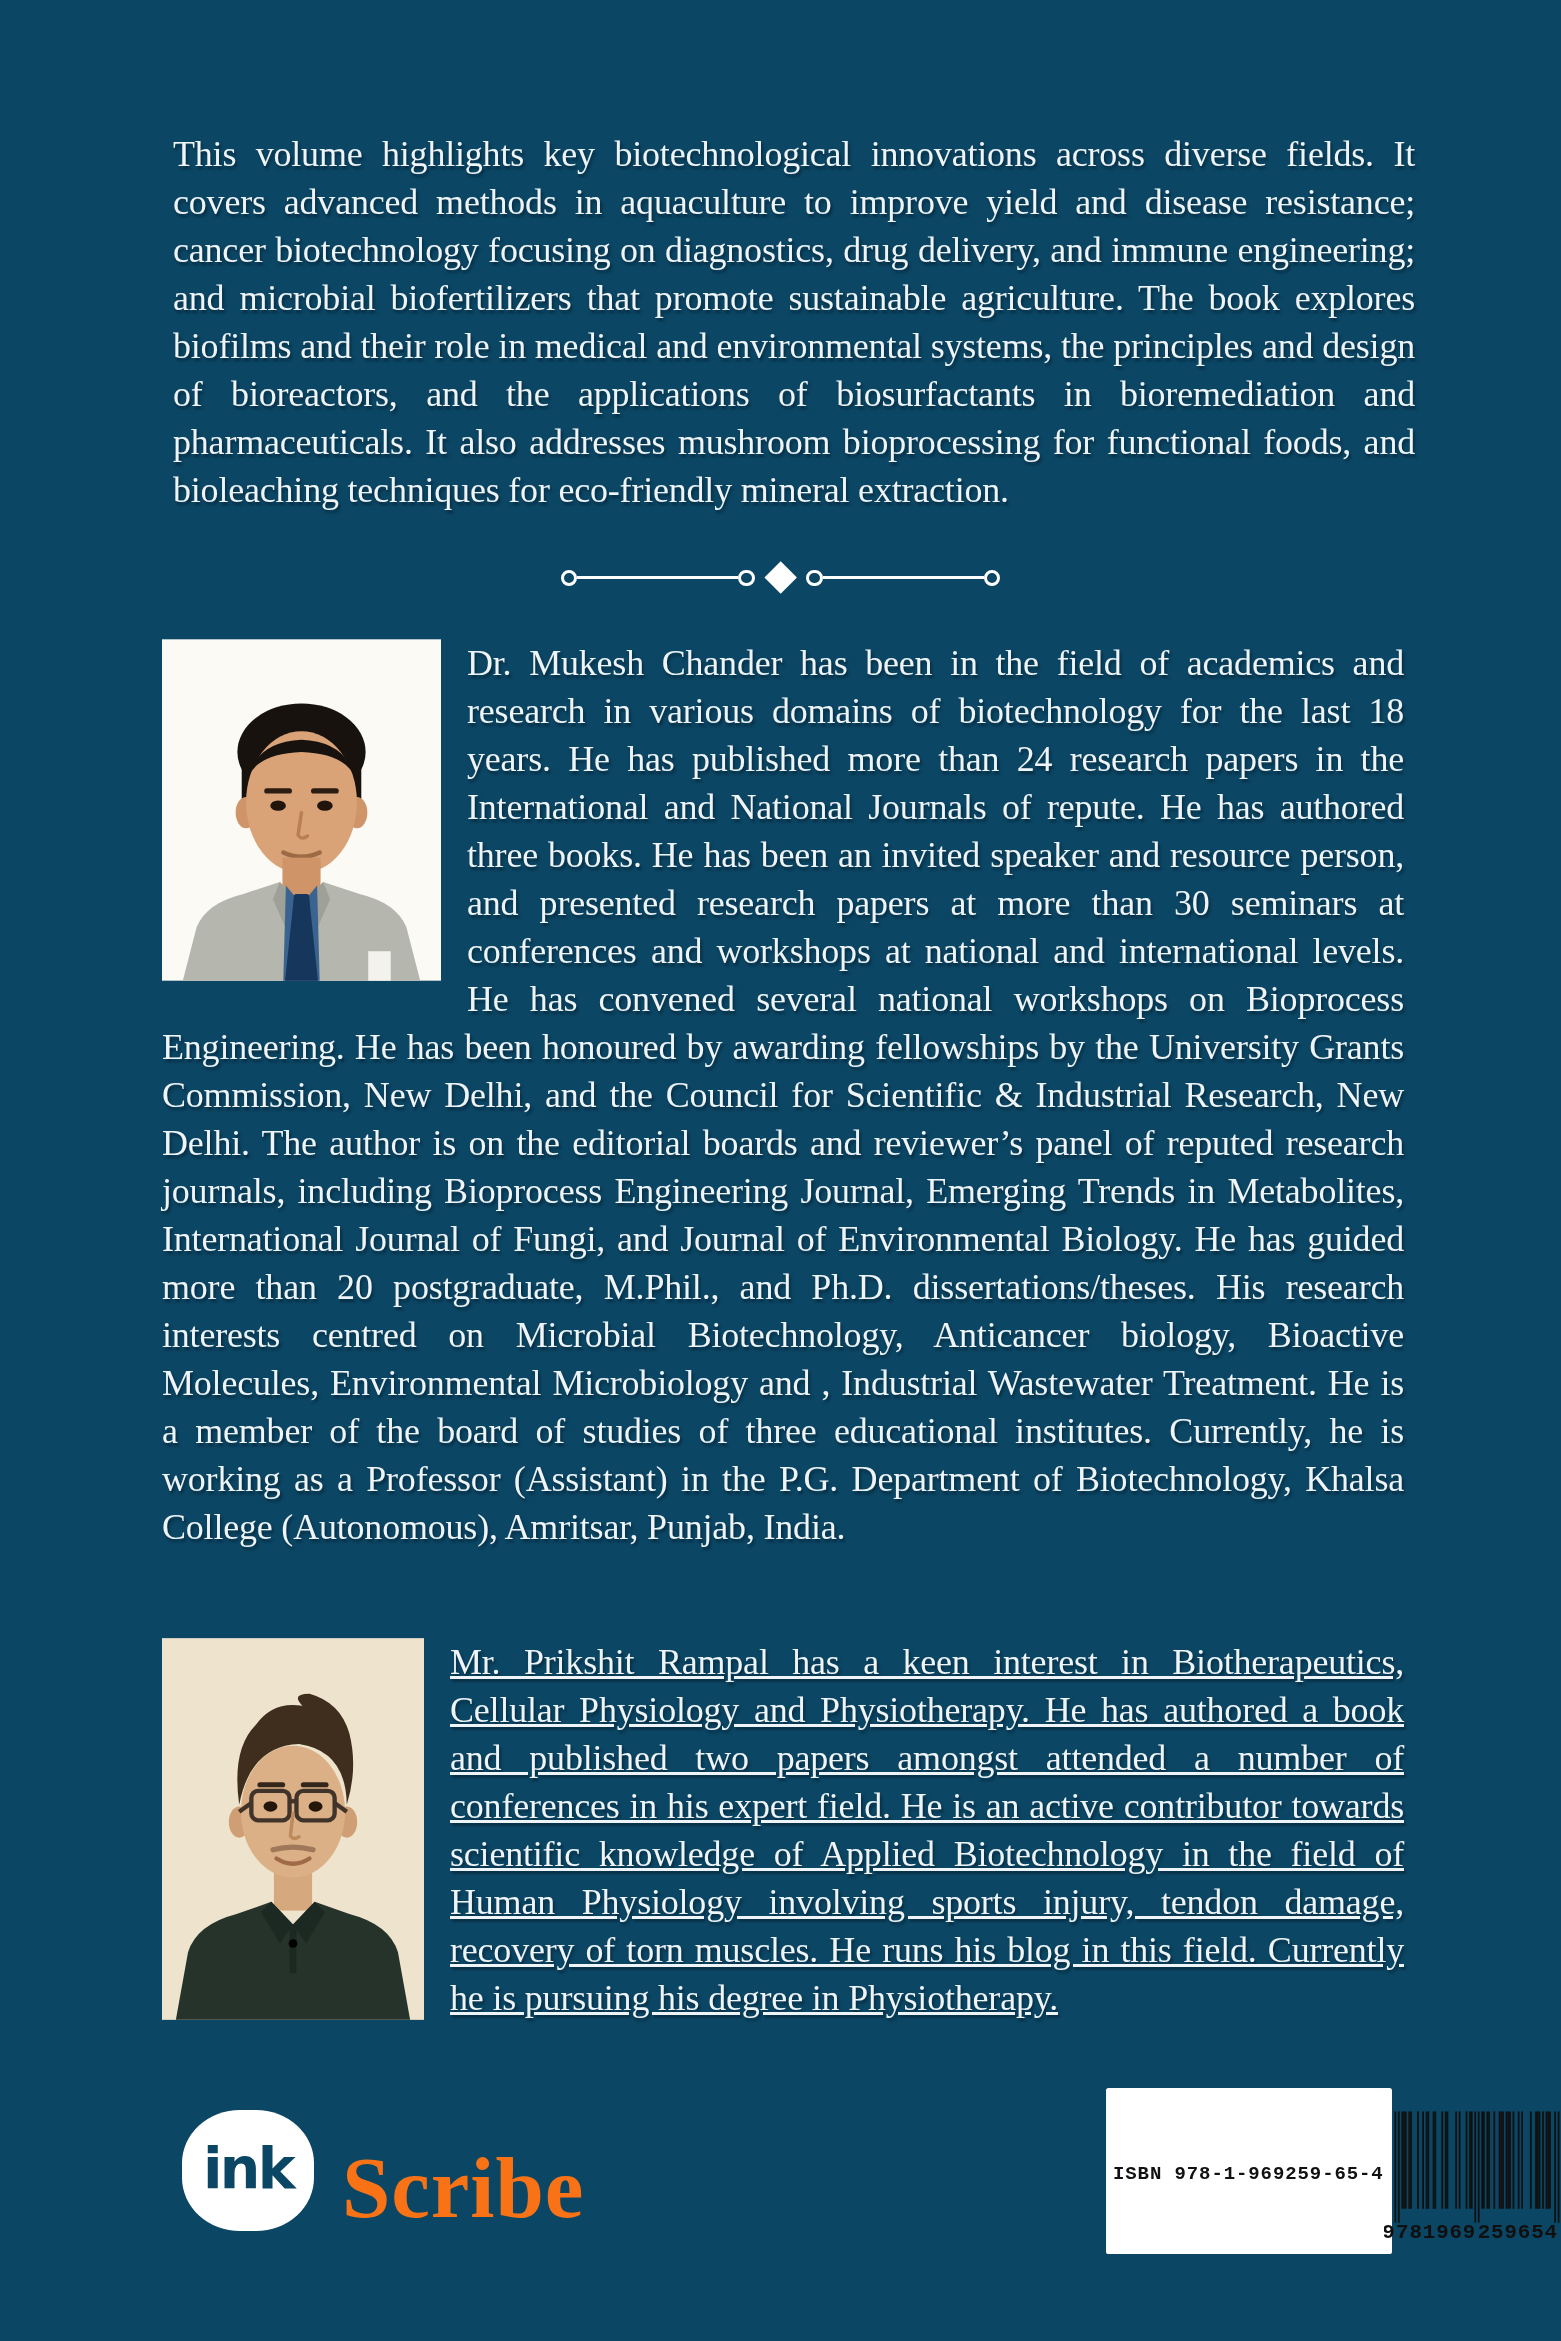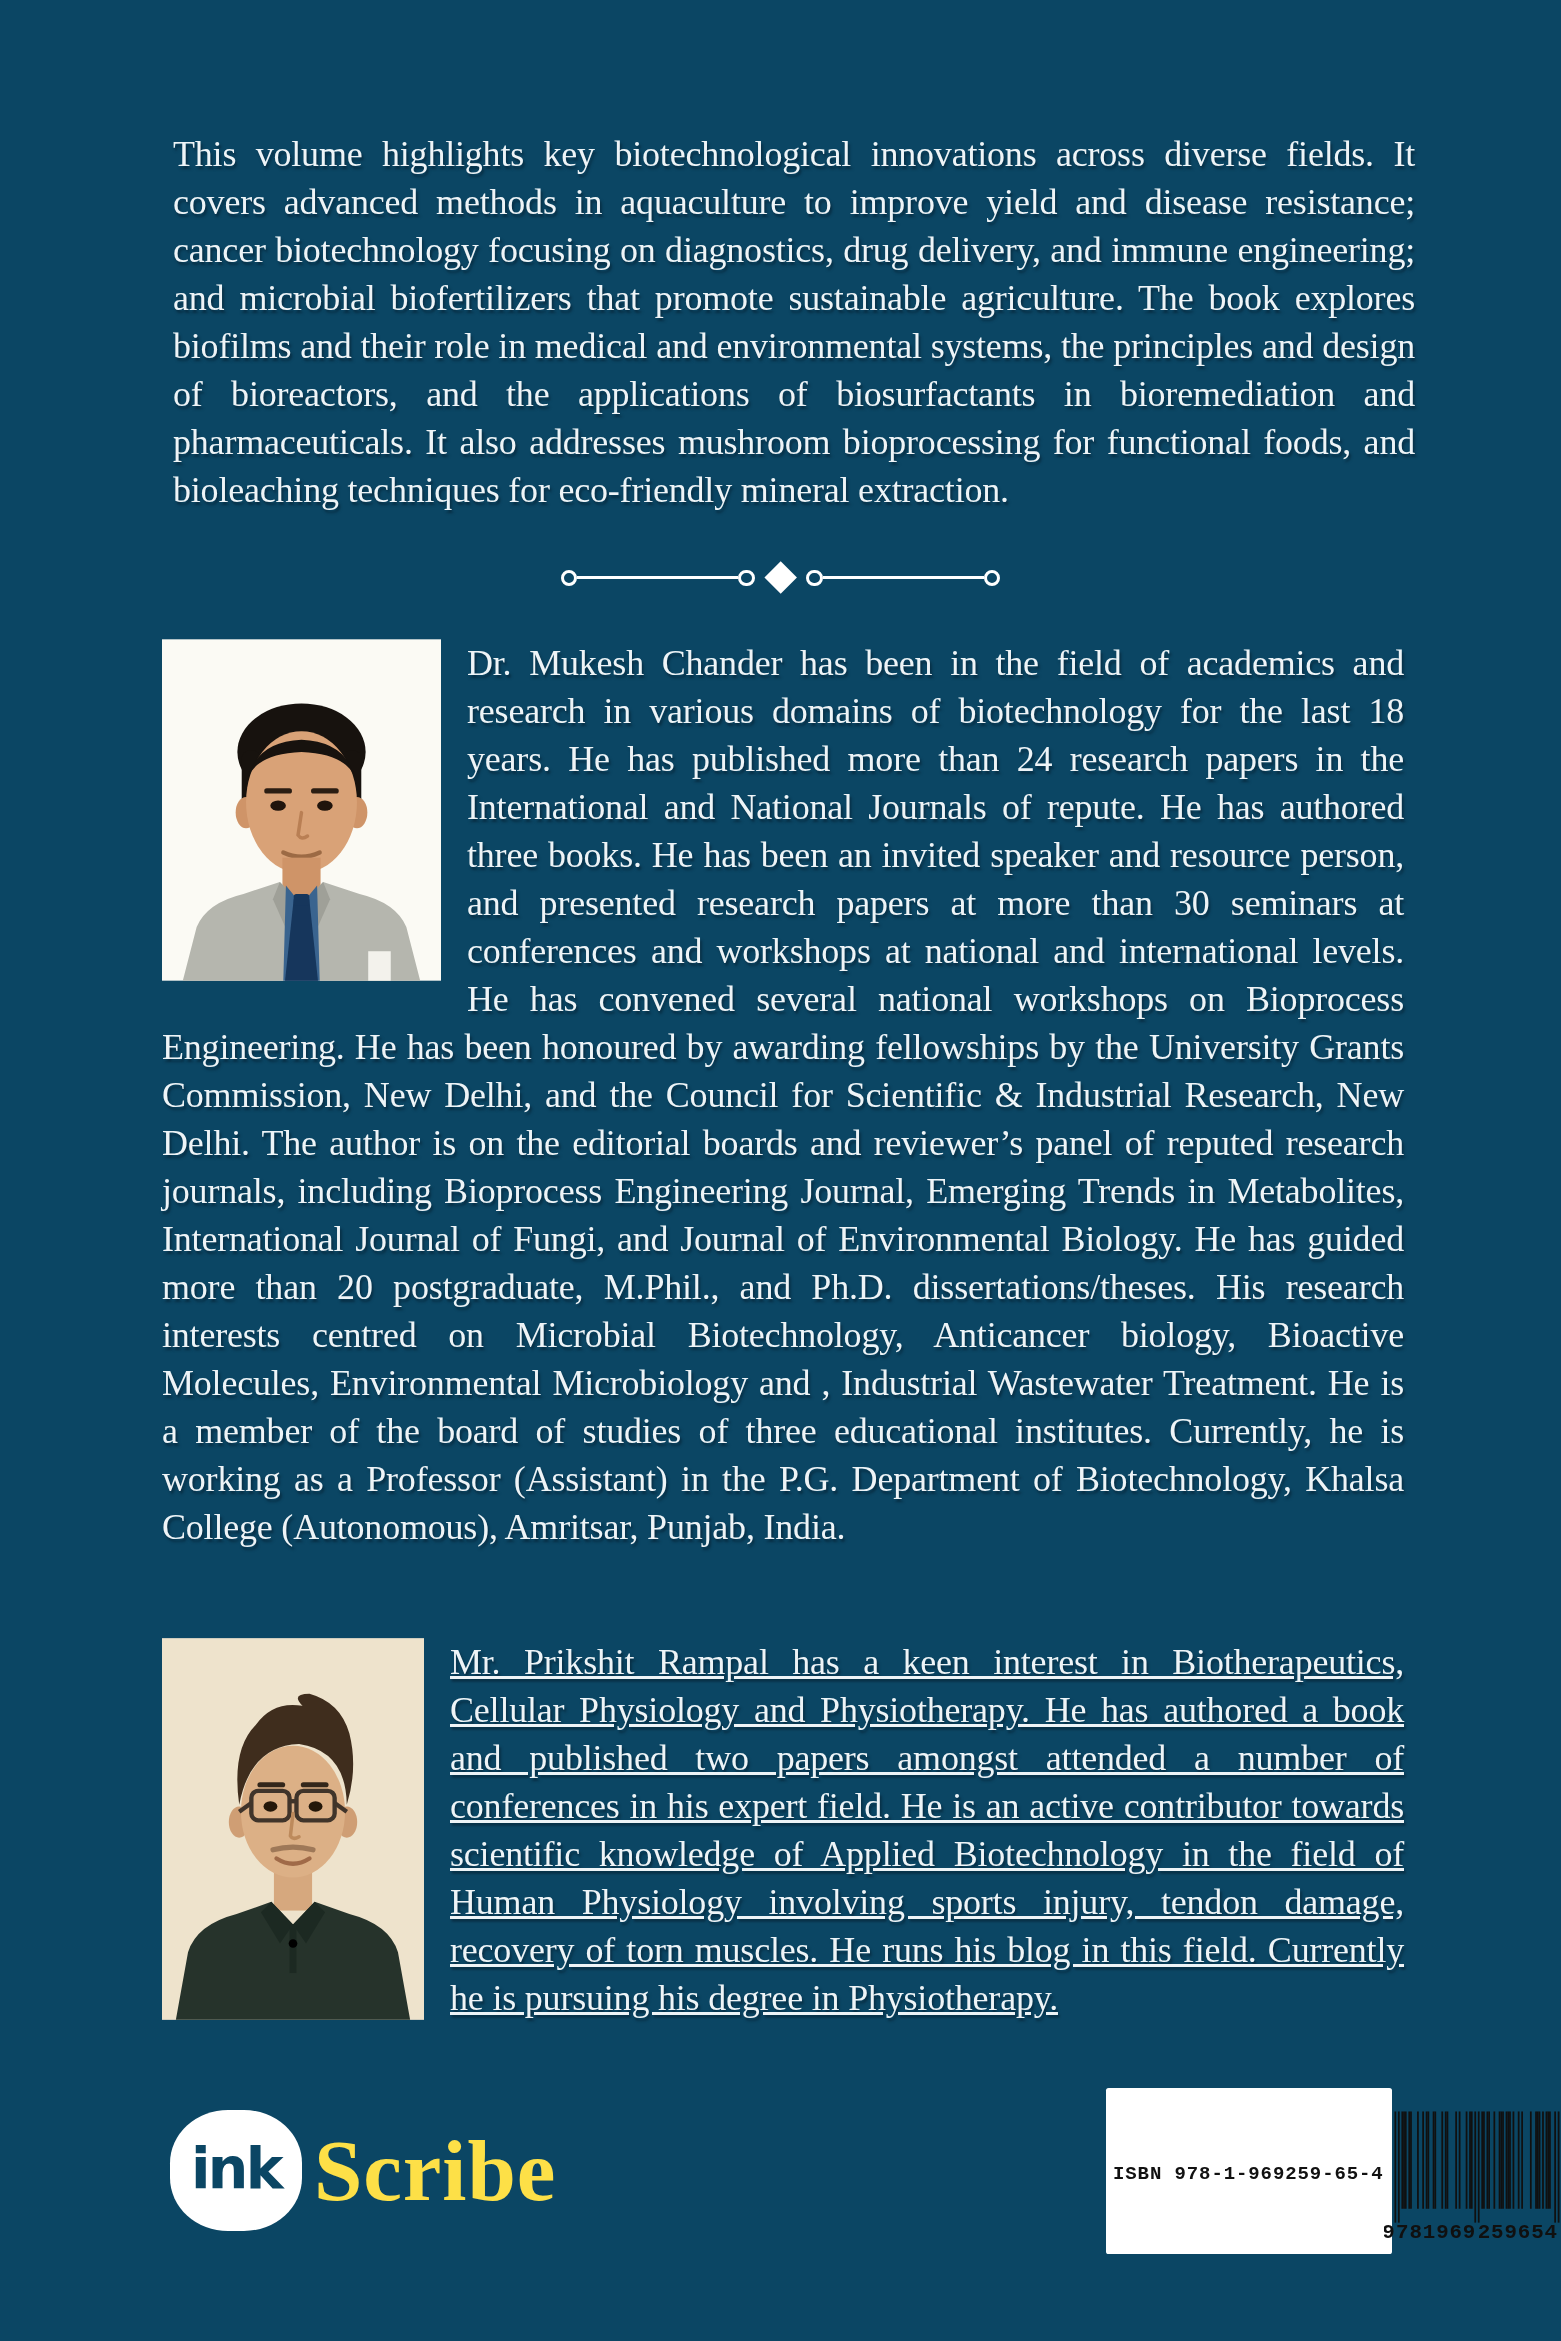--- a/index.html
+++ b/index.html
@@ -19,32 +19,32 @@
   .ring{width:10.4px;height:10.4px;border:3.5px solid #fff;border-radius:50%;flex:none;}
   .rule{width:161px;height:3.5px;background:#fff;flex:none;}
   .diamond{width:23.4px;height:23.4px;background:#fff;transform:rotate(45deg);margin:0 14px;flex:none;}
   
   .bio{position:absolute;left:162px;width:1242px;}
   .bio1{top:639px;}
   .bio2{top:1638px;text-decoration:underline;}
   .photo{float:left;margin:0 26px 19px 0;}
   .photo svg{display:block;}
   
-  .publisher{position:absolute;left:170px;top:2110px;display:flex;align-items:center;gap:12px;}
+  .publisher{position:absolute;left:182px;top:2110px;display:flex;align-items:flex-end;gap:28px;}
   .logo-mark{
     width:132px;height:121px;background:#fff;border-radius:44%;
     display:flex;align-items:center;justify-content:center;flex:none;
   }
   .logo-mark span{
     font-family:"DejaVu Sans","Liberation Sans",sans-serif;
     font-weight:800;font-size:57px;color:#0b4664;letter-spacing:-2.6px;margin-top:-5.2px;
   }
   .logo-word{
     font-family:"Liberation Serif","DejaVu Serif",serif;
-    font-weight:600;font-size:87px;color:#fde047;letter-spacing:0.9px;line-height:1;
+    font-weight:600;font-size:87px;color:#f97316;letter-spacing:0.9px;line-height:1;
   }
   
   .barcode-box{
     position:absolute;left:1106px;top:2088px;width:286px;height:166px;
     background:#ffffff;border-radius:2.6px;box-sizing:border-box;
     padding:5.2px 7px 0 7px;display:flex;flex-direction:row;align-items:center;
   }
   .isbn-label{
     font-family:"Liberation Mono","DejaVu Sans Mono",monospace;
     font-size:19px;font-weight:700;color:#111;letter-spacing:0.9px;white-space:nowrap;

